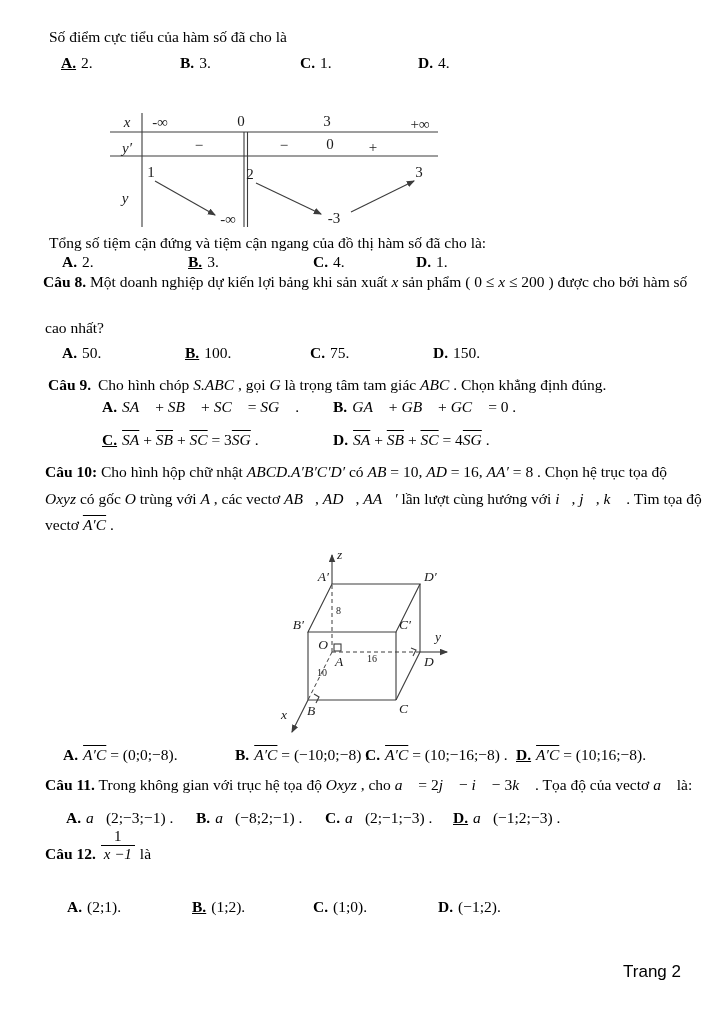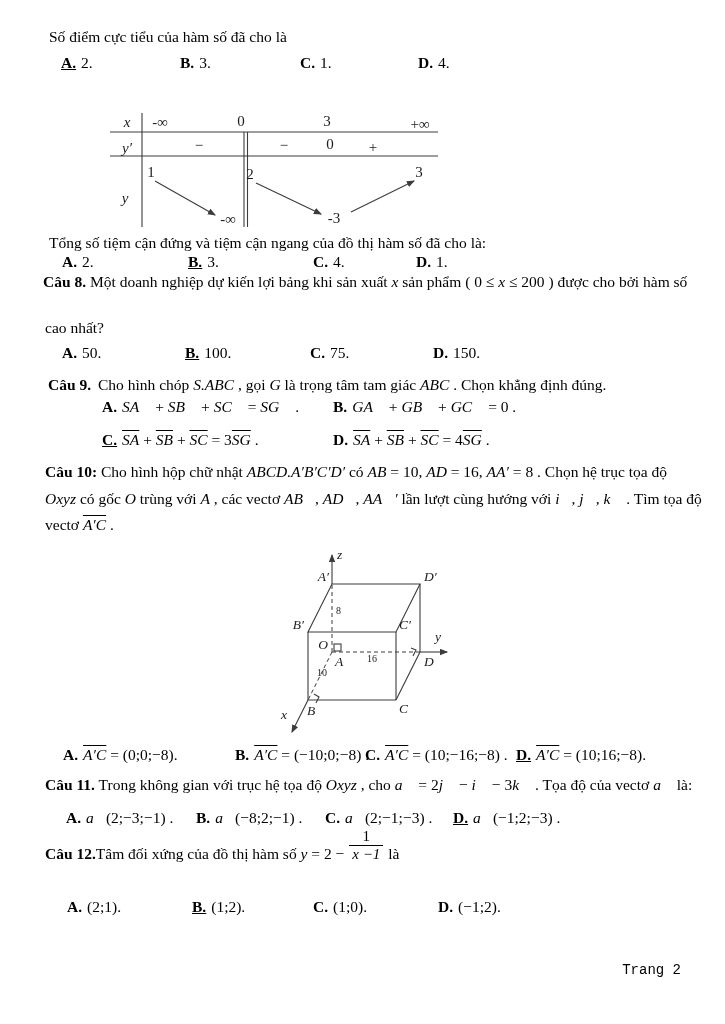--- a/index.html
+++ b/index.html
@@ -15,21 +15,21 @@
   .frac .num{display:block;line-height:1.05}
   .frac .den{display:block;border-top:1.3px solid #000;line-height:1.15;padding:0 3px}
   svg{position:absolute}
   svg text{font-family:"Liberation Serif",serif;fill:#1c1c1c}
   .tl{stroke:#3c3c3c;stroke-width:1.1;fill:none}
   .dash{stroke:#3c3c3c;stroke-width:1;fill:none;stroke-dasharray:4 3}
   .ttext{font-size:15px}
   .it{font-style:italic}
   .dim{font-size:10px}
   .vlab{font-size:13.5px;font-style:italic}
-  #footer{position:absolute;font-family:Liberation Mono, monospace;font-size:14px}
+  #footer{position:absolute;font-family:Liberation Sans, sans-serif;font-size:17px}
 </style>
 </head>
 <body>
 
 <div id="page">
 
   <div class="line" style="left:49px;top:28px">Số điểm cực tiểu của hàm số đã cho là</div>
   <div>
     <span class="opt" style="left:61px;top:54px"><b class="optlbl u">A.</b><span>2.</span></span>
     <span class="opt" style="left:180px;top:54px"><b class="optlbl">B.</b><span>3.</span></span>
@@ -150,21 +150,20 @@
   <div class="line" style="left:45px;top:776px"><b>Câu 11.</b><span><span> Trong không gian với trục hệ tọa độ </span><span class="rt-i">Oxyz</span><span> , cho </span><span class="rt-i">a⃗</span><span> = 2</span><span class="rt-i">j⃗</span><span> − </span><span class="rt-i">i⃗</span><span> − 3</span><span class="rt-i">k⃗</span><span> .  Tọa độ của vectơ </span><span class="rt-i">a⃗</span><span> là:</span></span></div>
   <div>
     <span class="opt" style="left:66px;top:809px"><b class="optlbl">A.</b><span><span class="rt-i">a⃗</span><span>(2;−3;−1) .</span></span></span>
     <span class="opt" style="left:196px;top:809px"><b class="optlbl">B.</b><span><span class="rt-i">a⃗</span><span>(−8;2;−1) .</span></span></span>
     <span class="opt" style="left:325px;top:809px"><b class="optlbl">C.</b><span><span class="rt-i">a⃗</span><span>(2;−1;−3) .</span></span></span>
     <span class="opt" style="left:453px;top:809px"><b class="optlbl u">D.</b><span><span class="rt-i">a⃗</span><span>(−1;2;−3) .</span></span></span>
   </div>
 
   <div class="line" style="left:45px;top:821px;height:42px;display:flex;align-items:flex-end">
     <b>Câu 12.</b>
-      <span><span> Tâm đối xứng của đồ thị hàm số </span><span class="rt-i">y</span><span> = 2 − </span></span>
       <span class="frac">
         <span class="num">1</span>
         <span class="den rt-i">x −1</span>
       </span>
       <span> là</span>
   </div>
   <div>
     <span class="opt" style="left:67px;top:898px"><b class="optlbl">A.</b><span>(2;1).</span></span>
     <span class="opt" style="left:192px;top:898px"><b class="optlbl u">B.</b><span>(1;2).</span></span>
     <span class="opt" style="left:313px;top:898px"><b class="optlbl">C.</b><span>(1;0).</span></span>

